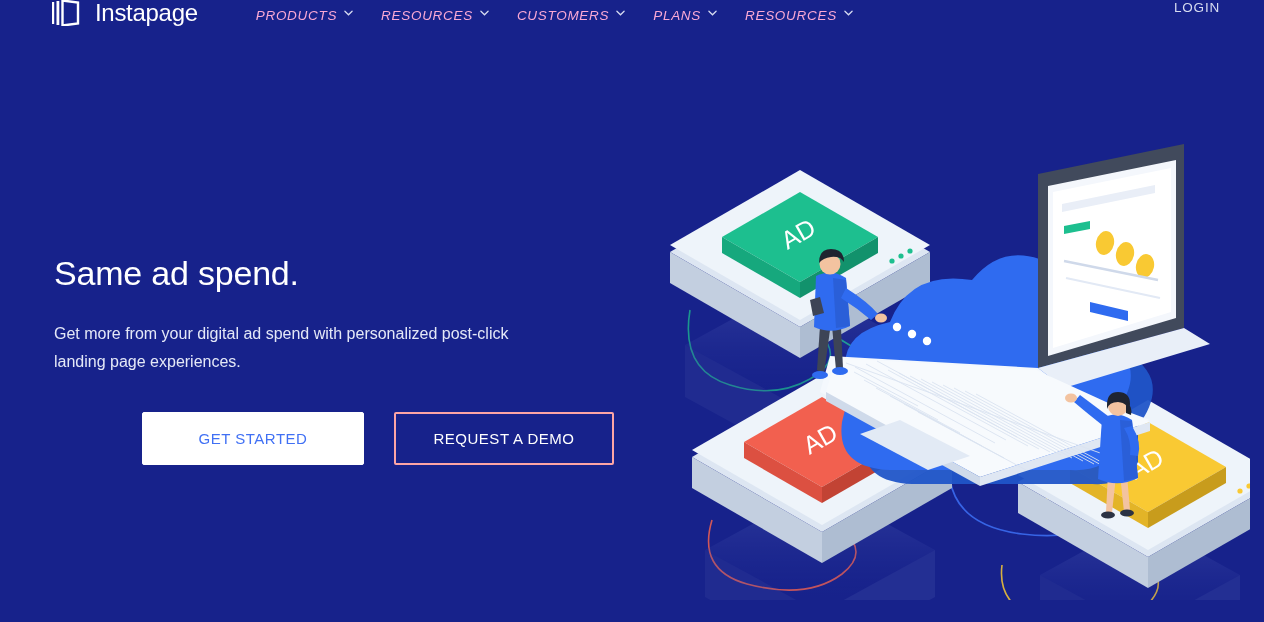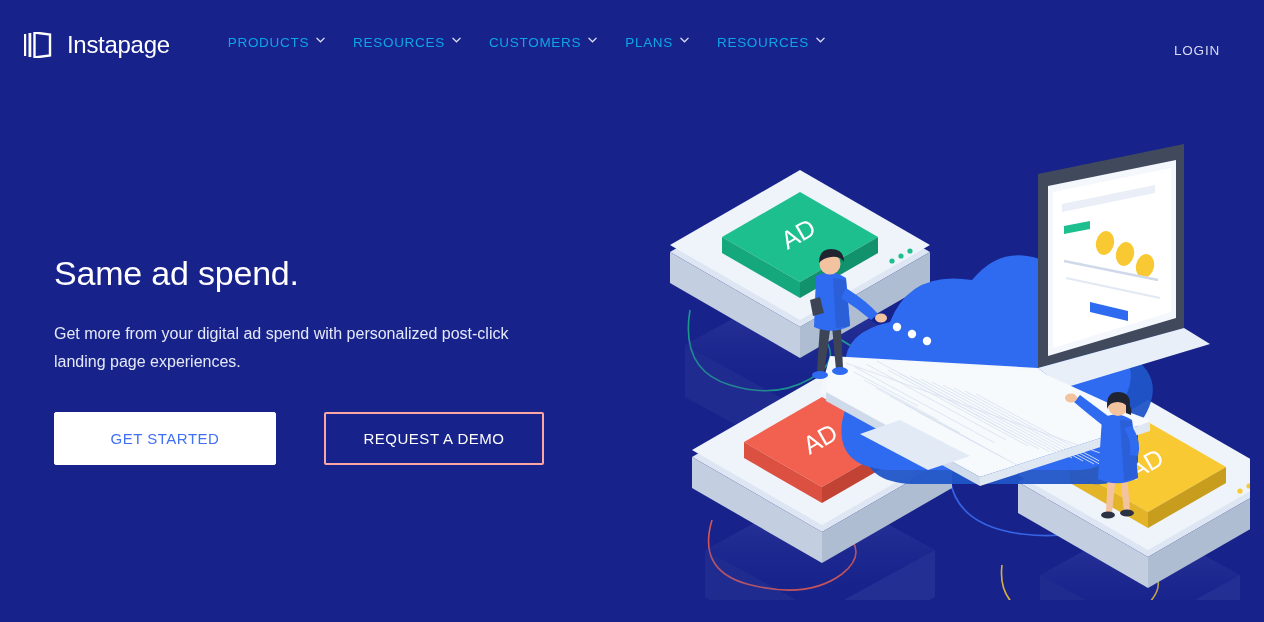--- a/index.html
+++ b/index.html
@@ -7,33 +7,33 @@
     width:1264px; height:622px;
     background:#17228b;
     font-family:"Liberation Sans", sans-serif;
     overflow:hidden;
   }
   .page { position:relative; width:1264px; height:622px; background:#17228b; }
 
   
   .header {
     position:absolute; top:0; left:0; width:1264px; height:58px;
-    display:flex; align-items:flex-end; padding:0 44px 0 24px;
+    display:flex; align-items:flex-start; padding:0 44px 0 52px;
   }
   .logo { display:flex; align-items:center; gap:9px; }
   .logo-mark { width:34px; height:26px; flex:0 0 auto; }
   .logo-text {
     color:#ffffff; font-size:24px; letter-spacing:-0.3px; font-weight:400;
     line-height:1;
   }
   .nav { display:flex; align-items:center; margin-left:44px; gap:0; }
   .nav-item {
     display:flex; align-items:center; gap:7px;
-    color:#0ea5e9; font-size:13.5px; letter-spacing:0.7px;
-    padding:8px 14px; cursor:pointer; white-space:nowrap;
+    color:#f9a8d4; font-size:13.5px; letter-spacing:0.7px;
+    padding:8px 14px; cursor:pointer; white-space:nowrap;font-style:italic;
   }
   .chev { width:9px; height:9px; display:inline-block; position:relative; top:-1px; }
   .chev svg { display:block; }
 
   .header-right { margin-left:auto; display:flex; align-items:center; gap:20px; }
   .login {
     color:#d6dbf0; font-size:13.5px; letter-spacing:0.8px; cursor:pointer;
   }
   .req-demo {
     background:#ffffff; color:#4463e8; font-size:13.5px; letter-spacing:0.7px;
@@ -46,21 +46,21 @@
   .headline {
     color:#ffffff; font-size:34px; font-weight:400; line-height:1.30;
     letter-spacing:-0.2px;
     margin-top:23px;
   }
   .headline .l2 { display:block; }
   .subhead {
     margin-top:25px; color:#e4e8f7; font-size:16px; line-height:1.75;
     max-width:460px;
   }
-  .cta-row { margin-top:36px; display:flex; gap:48px; }
+  .cta-row { margin-top:36px; display:flex; gap:30px;justify-content:flex-end; }
   .btn {
     font-size:15px; letter-spacing:0.5px; cursor:pointer; border-radius:2px;
     font-family:"Liberation Sans", sans-serif; text-align:center;
   }
   .btn-primary {
     background:#ffffff; color:#4070f4; border:1px solid #ffffff;
     width:222px; height:53px;
   }
   .btn-outline {
     background:transparent; color:#ffffff; border:2px solid #fca5a5;

